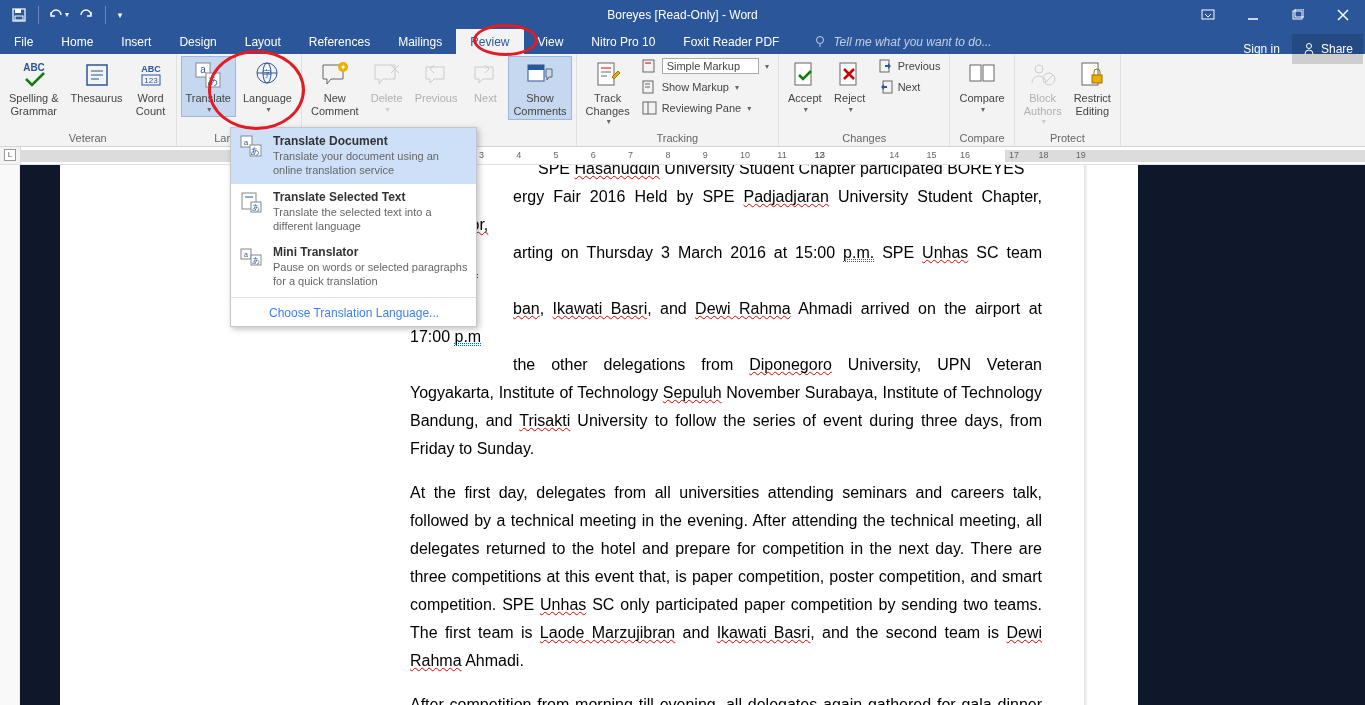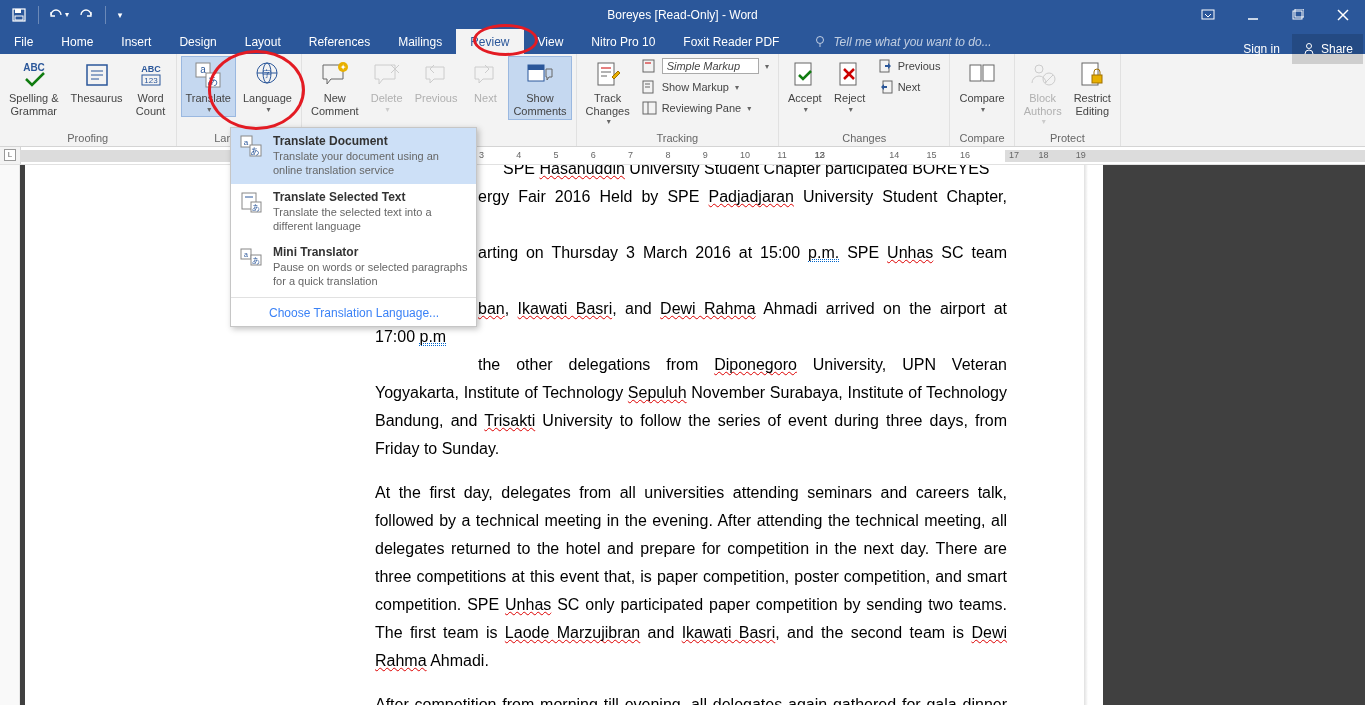--- a/index.html
+++ b/index.html
@@ -40,21 +40,21 @@
 
 
 .ruler-h { height: 18px; background: #fff; border-bottom: 1px solid #e1e1e1; position: relative; font-size: 9px; color: #666; }
 .ruler-h::before { content: ""; position: absolute; left: 0; top: 0; width: 20px; height: 100%; background: #f3f3f3; border-right: 1px solid #d4d4d4; }
 .ruler-L { position: absolute; left: 4px; top: 2px; width: 12px; height: 12px; border: 1px solid #999; font-size: 8px; text-align: center; line-height: 10px; background: #fff; }
 .ruler-track { position: absolute; left: 20px; right: 0; top: 0; bottom: 0; overflow: hidden; }
 .ruler-dark { position: absolute; top: 3px; height: 12px; background: #dcdcdc; }
 .ruler-num { position: absolute; top: 3px; font-size: 9px; }
 
 
-.docarea { position: absolute; top: 165px; left: 0; right: 0; bottom: 0; background: #404040; display: flex; }
+.docarea { position: absolute; top: 165px; left: 0; right: 0; bottom: 0; background: #0f172a; display: flex; gap: 35px; }
 .ruler-v { width: 20px; background: #f9f9f9; border-right: 1px solid #e8e8e8; position: relative; }
 .ruler-v-dark { position: absolute; top: 0; left: 4px; width: 12px; background: #dcdcdc; }
 .page-wrap { flex: 1; position: relative; overflow: hidden; }
 .page { position: absolute; left: 5px; top: -10px; width: 1078px; background: #fff; padding: 0; }
 .doctext { margin-left: 350px; width: 632px; font-family: Georgia, 'Times New Roman', serif; font-size: 16px; color: #000; line-height: 1.75; text-align: justify; }
 .doctext p { margin-bottom: 16px; }
 .sq-red { border-bottom: 1px wavy #d00; text-decoration: underline wavy #d00 1px; text-decoration-skip-ink: none; }
 .sq-blue { border-bottom: 1px dotted #06c; text-decoration: underline dotted #06c 1px; }
 .page-shadow { position: absolute; right: 277px; top: 0; width: 4px; height: 100%; background: linear-gradient(to right, rgba(0,0,0,.12), transparent); }
 
@@ -197,21 +197,21 @@
             <svg width="32" height="32">
               <text x="16" y="13" text-anchor="middle" font-size="9" fill="#2b579a" font-weight="bold">ABC</text>
               <rect x="7" y="16" width="18" height="10" fill="none" stroke="#2b579a"></rect>
               <text x="16" y="24" text-anchor="middle" font-size="8" fill="#2b579a">123</text>
             </svg>
           </div>
         <span style="white-space:pre-line;">Word
 Count</span>
       </div>
     </div>
-    <div class="rgroup-label">Proofing</div>
+    <div class="rgroup-label">Veteran</div>
   </div>
 
 
   <div class="rgroup">
     <div class="rgroup-body">
       <div class="bigbtn pressed">
         <div class="ico">
             <svg width="32" height="32">
               <rect x="4" y="4" width="14" height="14" fill="#fff" stroke="#888"></rect>
               <text x="11" y="14" text-anchor="middle" font-size="10" fill="#2b579a">a</text>
@@ -312,21 +312,21 @@
           <span class="dd-caret">▾</span>
       </div>
       <div class="vstack">
         <div class="smallrow">
           <div class="sico">
               <svg width="16" height="16">
                 <rect x="1" y="2" width="11" height="12" fill="none" stroke="#666"></rect>
                 <line x1="3" y1="5" x2="9" y2="5" stroke="#c00"></line>
               </svg>
             </div>
-          <span style="border:1px solid #aaa; padding:1px 18px 1px 4px; background:#fff; min-width:90px; display:inline-block;font-style:italic;">Simple Markup</span>
+          <span style="border:1px solid #aaa; padding:1px 18px 1px 4px; background:#fff; min-width:90px; display:inline-block;">Simple Markup</span>
             <span class="dd-caret">▾</span>
         </div>
         <div class="smallrow">
           <div class="sico">
               <svg width="16" height="16">
                 <rect x="1" y="2" width="10" height="12" fill="none" stroke="#666"></rect>
                 <line x1="3" y1="5" x2="8" y2="5" stroke="#666"></line>
                 <line x1="3" y1="8" x2="8" y2="8" stroke="#666"></line>
               </svg>
             </div>

